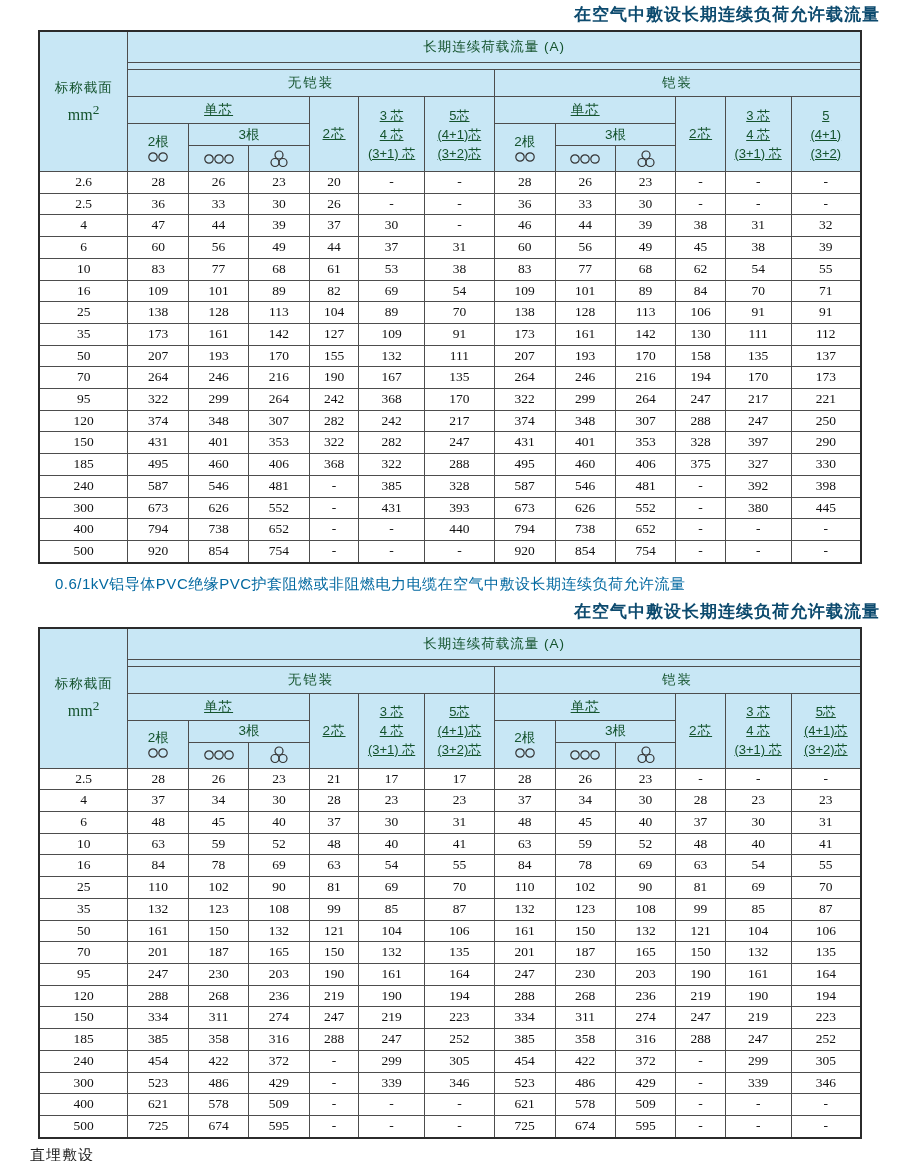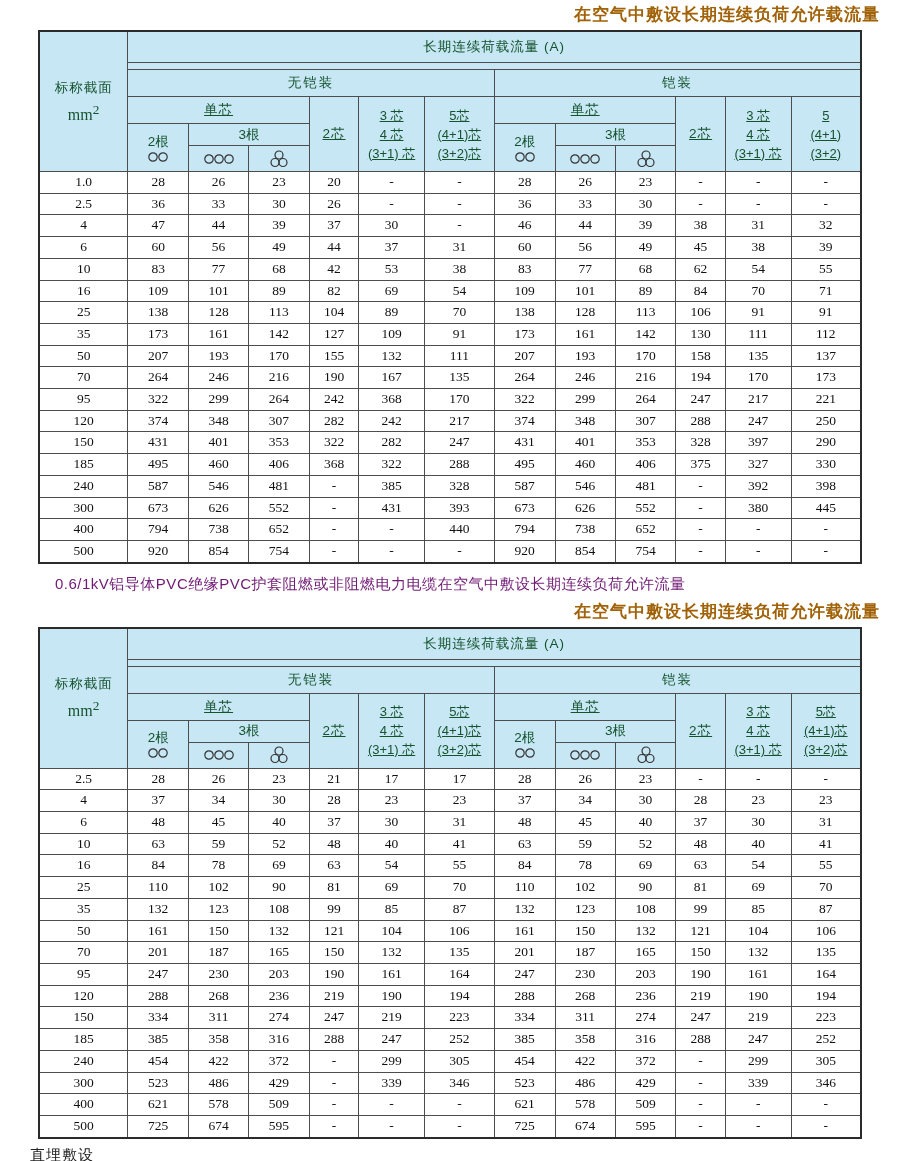--- a/index.html
+++ b/index.html
@@ -3,21 +3,21 @@
 <meta charset="utf-8">
 <style>
   html,body{margin:0;padding:0;}
   body{
     width:900px;height:1161px;background:#ffffff;color:#1c1c1c;
     font-family:"Liberation Sans",sans-serif;overflow:hidden;
   }
   .page{width:900px;height:1161px;}
   .title{
     font-weight:bold;font-size:17px;line-height:24px;text-align:right;
-    padding-right:20px;letter-spacing:1px;color:#a16207;
+    padding-right:20px;letter-spacing:1px;color:#0c4a6e;
   }
   .title-1{padding-top:3px;}
   .title-2{padding-top:5px;}
   .cap-table{
     border-collapse:collapse;table-layout:fixed;
     width:824px;margin:3px 38px 0 38px;
     border:2px solid #2b2b2b;
   }
   .cap-table th,.cap-table td{
     border:1px solid #4d4d4d;text-align:center;vertical-align:middle;
@@ -36,21 +36,21 @@
   .label-cell .unit{font-family:Liberation Serif, serif;font-size:16px;letter-spacing:0;}
   .multiline div{line-height:19px;font-size:13px;letter-spacing:0;}
   .cap-table tbody td{
     font-family:"Liberation Serif",serif;font-size:13.5px;height:20.7px;
     line-height:20.7px;background:#ffffff;color:#111;
   }
   .icon-pair svg,.icon-trio svg,.icon-trefoil svg{display:block;margin:0 auto;}
   .circle-icon circle{fill:none;stroke:#333;stroke-width:1.2;}
   .wires-cell .w-label{line-height:18px;}
   .caption{
-    font-size:15px;line-height:22px;padding:9px 0 0 55px;color:#701a75;
+    font-size:15px;line-height:22px;padding:9px 0 0 55px;color:#0369a1;
     letter-spacing:0.5px;
   }
   .footer{padding:6px 0 0 30px;}
   .footer-heading{font-size:15px;line-height:20px;color:#222;letter-spacing:1px;}
 </style>
 </head>
 <body>
 
 <div class="page">
 
@@ -161,21 +161,21 @@
           <svg width="20" height="18" viewBox="0 0 20 18">
               <circle cx="10" cy="5" r="4"></circle>
               <circle cx="6" cy="12.5" r="4"></circle>
               <circle cx="14" cy="12.5" r="4"></circle>
             </svg>
         </th>
       </tr>
     </thead>
     <tbody>
         <tr>
-          <td>1.0</td>
+          <td>2.6</td>
           <td>28</td>
           <td>26</td>
           <td>23</td>
           <td>20</td>
           <td>-</td>
           <td>-</td>
           <td>28</td>
           <td>26</td>
           <td>23</td>
           <td>-</td>
@@ -225,21 +225,21 @@
           <td>49</td>
           <td>45</td>
           <td>38</td>
           <td>39</td>
         </tr>
         <tr>
           <td>10</td>
           <td>83</td>
           <td>77</td>
           <td>68</td>
-          <td>42</td>
+          <td>61</td>
           <td>53</td>
           <td>38</td>
           <td>83</td>
           <td>77</td>
           <td>68</td>
           <td>62</td>
           <td>54</td>
           <td>55</td>
         </tr>
         <tr>

